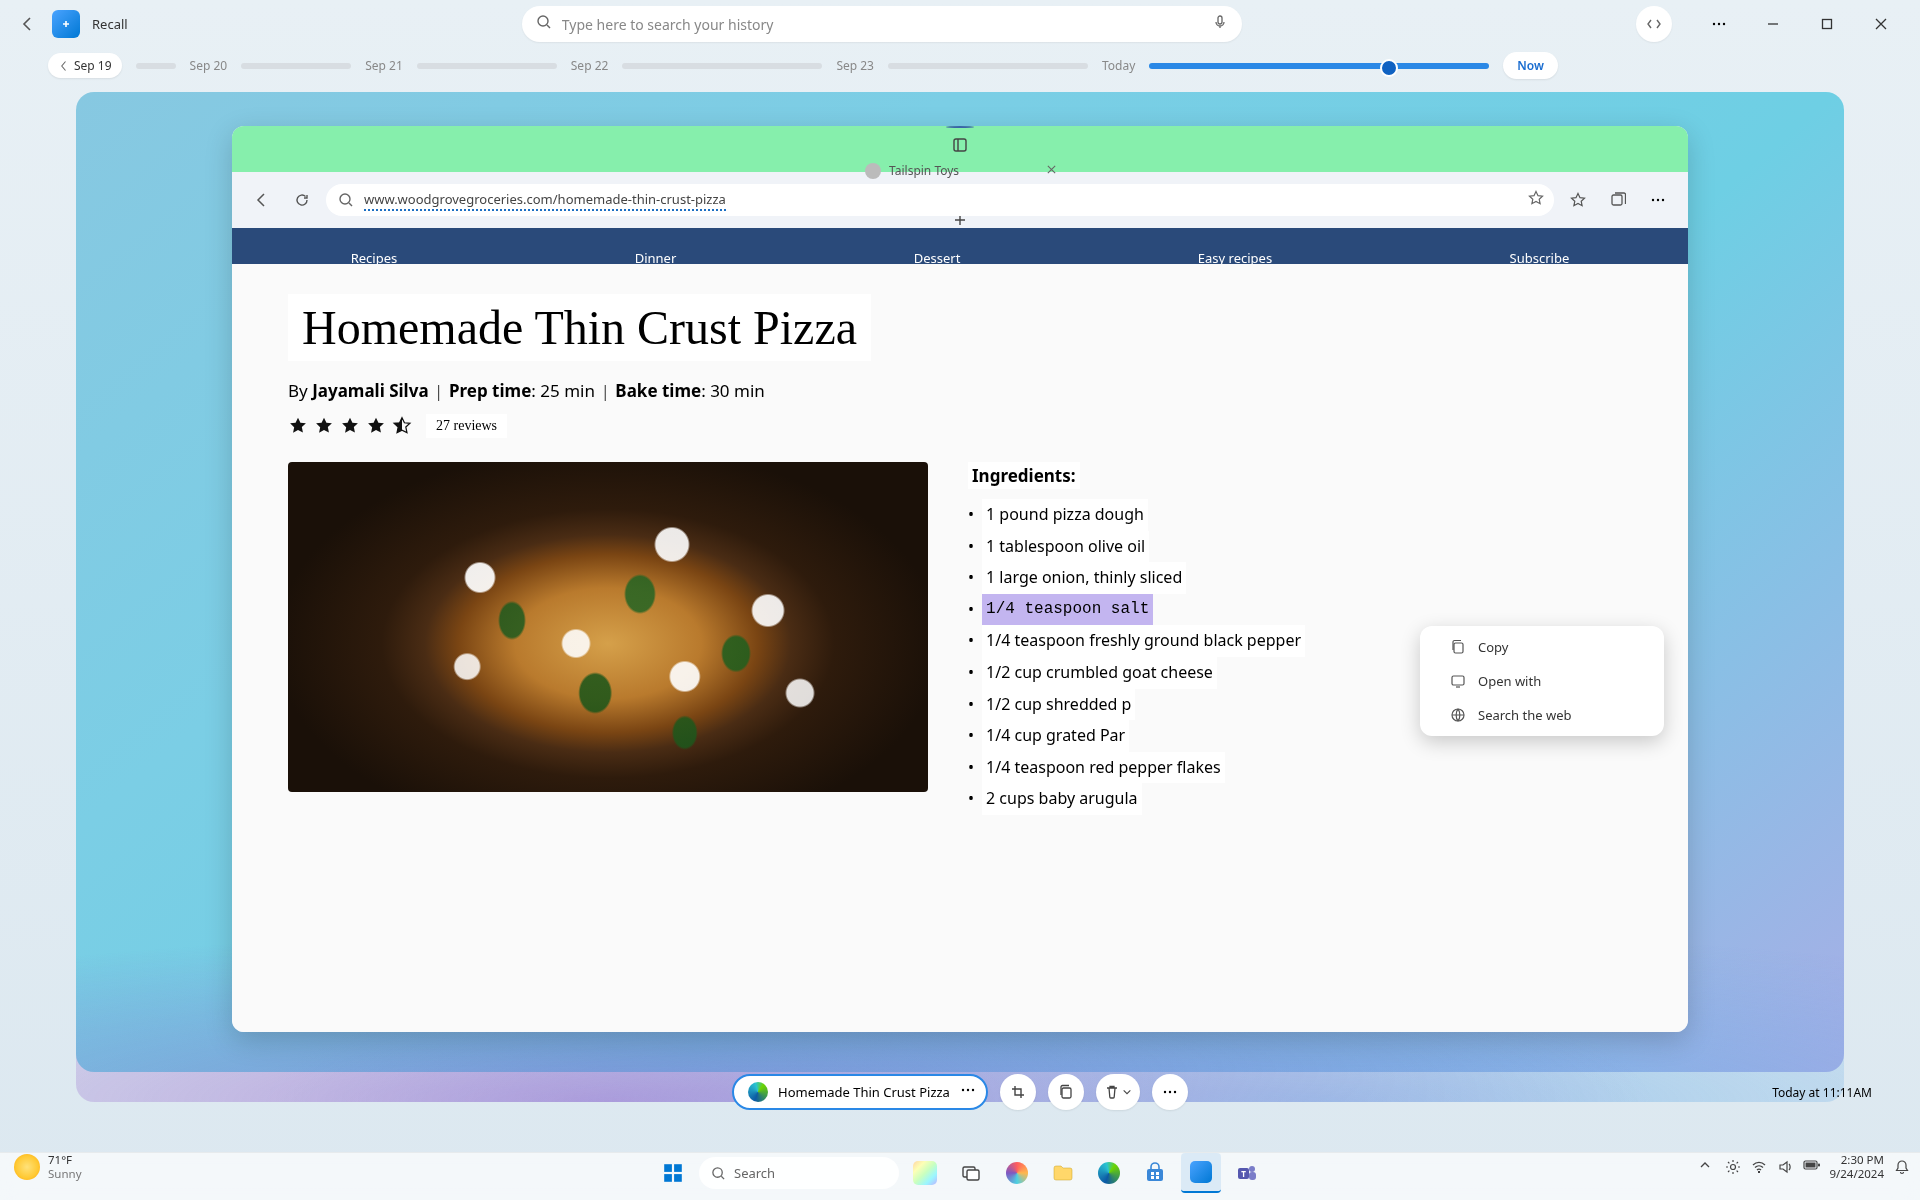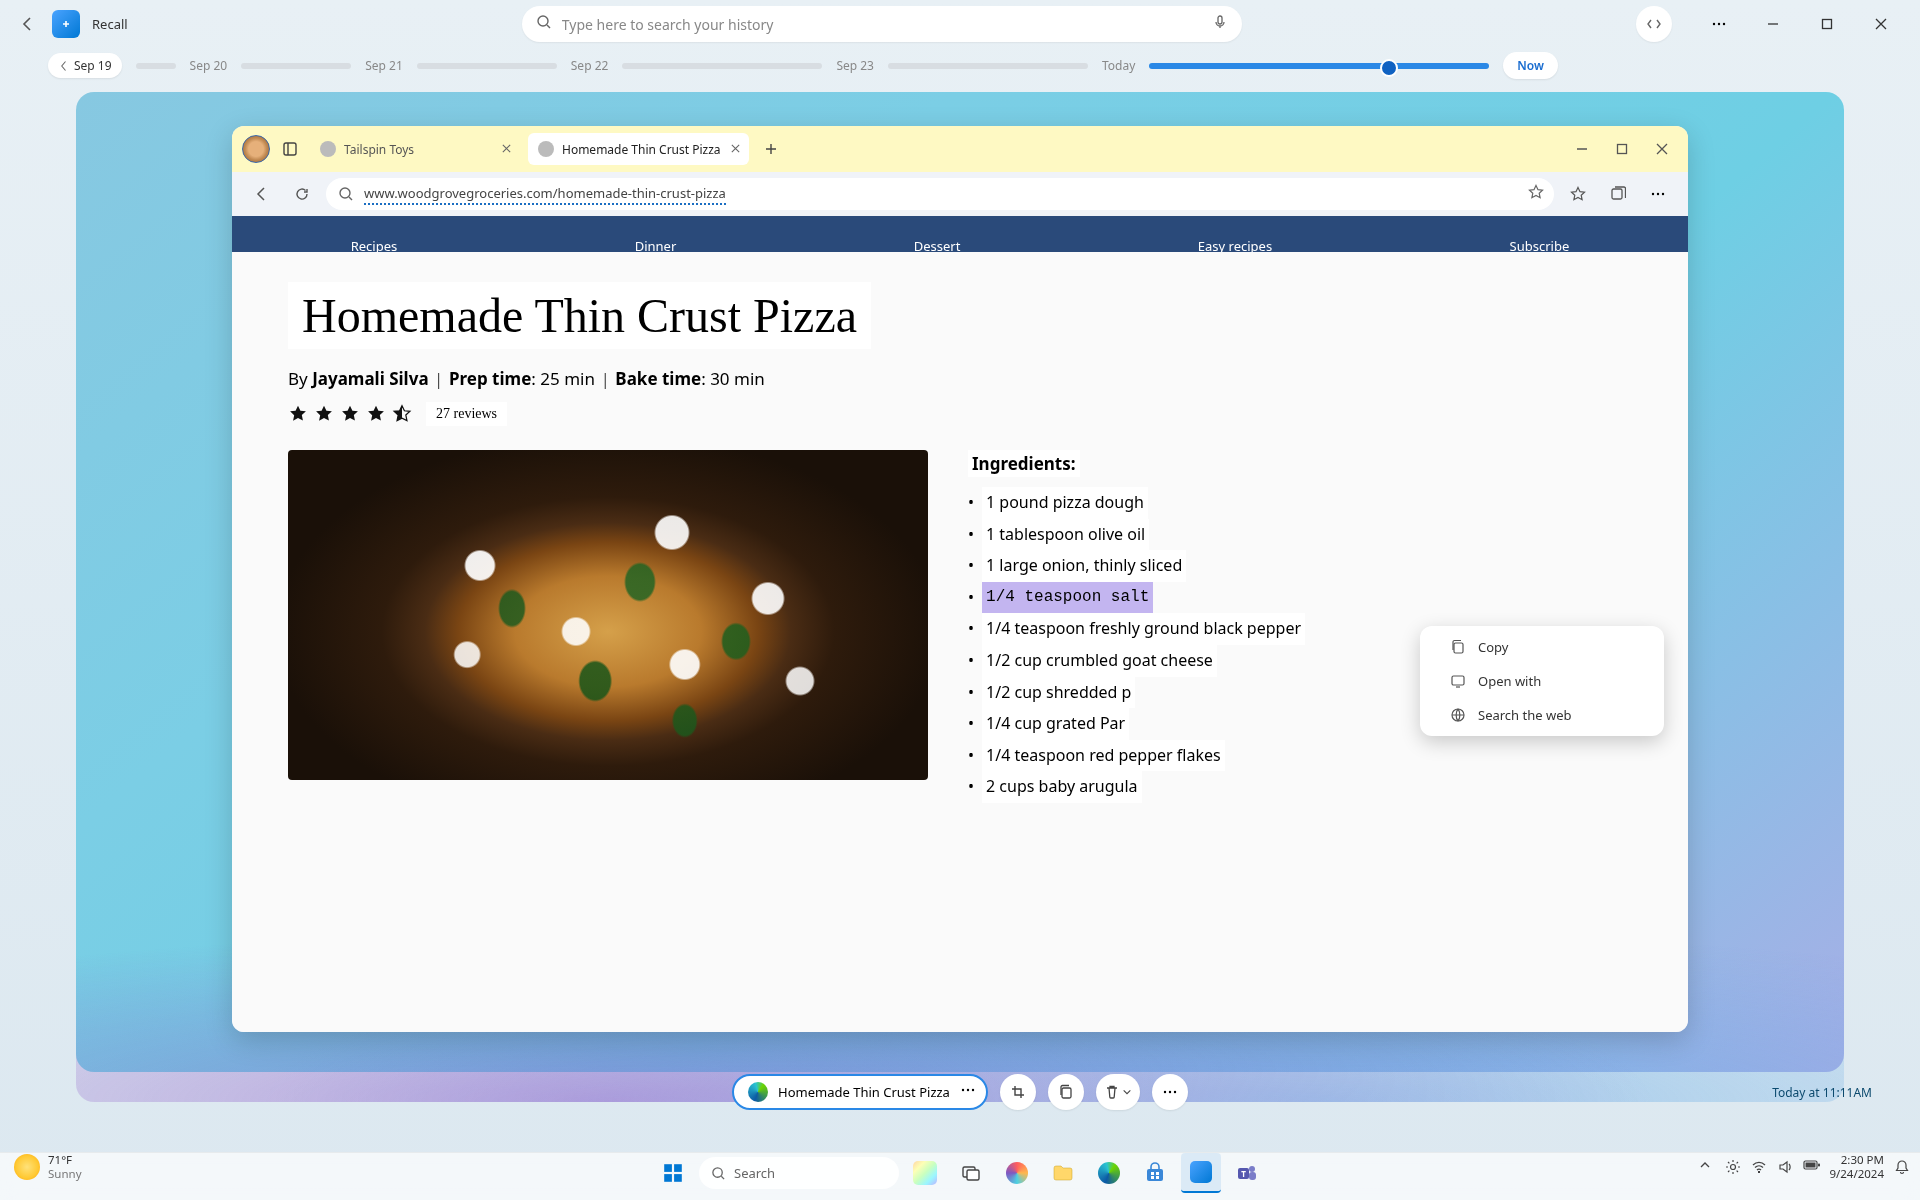--- a/index.html
+++ b/index.html
@@ -27,32 +27,32 @@
 .tl-gap { height: 6px; background: #d8dde2; border-radius: 3px; }
 .tl-active { height: 6px; background: #2a88e6; border-radius: 3px; position: relative; flex: 0 0 340px; }
 .tl-active::after { content: ""; position: absolute; top: -4px; left: 68%; width: 14px; height: 14px; background: #1062c2; border: 2px solid #fff; border-radius: 50%; }
 
 
 .snapshot-outer { position: absolute; top: 92px; left: 76px; right: 76px; bottom: 128px; }
 .snapshot-shadow { position: absolute; inset: 0; border-radius: 18px; background: linear-gradient(140deg, #87c8e1 0%, #7bcee5 30%, #6ecfe4 60%, #a7aee6 100%); padding: 34px 34px 60px 78px; }
 .snapshot-shadow::before { content: ""; position: absolute; left: 0; right: 0; bottom: -30px; height: 200px; background: radial-gradient(ellipse at 30% 100%, rgba(140,90,200,.5), transparent 60%), radial-gradient(ellipse at 70% 100%, rgba(100,170,230,.5), transparent 60%); border-radius: 0 0 18px 18px; pointer-events: none; }
 .browser-window { position: absolute; top: 34px; left: 156px; right: 156px; bottom: 40px; background: #f0f3f8; border-radius: 12px; box-shadow: 0 8px 28px rgba(0,0,0,.18); overflow: hidden; display: flex; flex-direction: column; }
 
-.browser-top { height: 46px; background: #fef9c3; display: flex; align-items: center; padding: 0 10px; gap: 8px; }
+.browser-top { height: 46px; background: #86efac; display: flex; align-items: center; padding: 0 10px; gap: 8px; flex-direction: column; }
 .profile-avatar { width: 28px; height: 28px; border-radius: 50%; background: radial-gradient(circle, #e6b07a 40%, #c08850 60%, #8b5a2b 100%); border: 1.5px solid #3a66a8; }
 .tabswitch-icon { width: 24px; height: 24px; display: flex; align-items: center; justify-content: center; color: #444; }
 .tab { height: 32px; border-radius: 6px; display: flex; align-items: center; padding: 0 28px 0 10px; gap: 8px; font-size: 12px; position: relative; min-width: 210px; }
 .tab.inactive { background: transparent; color: #555; }
 .tab.active { background: #fff; color: #222; }
 .tab-favicon { width: 16px; height: 16px; border-radius: 50%; background: #bbb; flex-shrink: 0; }
 .tab-close { position: absolute; right: 8px; color: #666; cursor: pointer; }
 .newtab-btn { width: 28px; height: 28px; display: flex; align-items: center; justify-content: center; color: #444; }
 .tab-spacer { flex: 1; }
 
-.browser-toolbar { height: 44px; display: flex; align-items: center; padding: 0 14px; gap: 8px; }
+.browser-toolbar { height: 56px; display: flex; align-items: center; padding: 0 14px; gap: 8px; }
 .tb-btn { width: 32px; height: 32px; display: flex; align-items: center; justify-content: center; color: #555; border-radius: 4px; }
 .url-bar { flex: 1; height: 32px; background: #fff; border-radius: 16px; display: flex; align-items: center; padding: 0 12px; gap: 10px; position: relative; }
 .url-text { font-size: 13px; color: #444; border-bottom: 2px dotted #1b6ec2; padding-bottom: 1px; }
 .url-star { position: absolute; right: 10px; color: #666; }
 
 
 .page-nav { background: #2a4a7a; height: 36px; display: flex; justify-content: space-around; align-items: center; }
 .page-nav a { color: #fff; font-size: 13px; text-decoration: none; margin-top: 24px; }
 .page-body { background: #fafafa; flex: 1; padding: 30px 56px; display: flex; flex-direction: column; overflow: hidden; }
 .recipe-title { font-family: Georgia, "Times New Roman", serif; font-size: 48px; font-weight: 400; background: #fff; display: inline-block; padding: 6px 14px; width: fit-content; max-width: 780px; }
@@ -91,21 +91,21 @@
 .ctx-item { display: flex; align-items: center; gap: 12px; padding: 8px 14px; font-size: 13px; color: #333; cursor: pointer; }
 .ctx-icon { width: 16px; height: 16px; color: #555; }
 
 
 .action-row { position: absolute; left: 0; right: 0; bottom: 90px; display: flex; align-items: center; justify-content: center; gap: 12px; padding: 0 48px; }
 .action-source-pill { display: flex; align-items: center; gap: 10px; background: #fff; border: 2px solid #2a88e6; border-radius: 20px; padding: 6px 10px 6px 14px; font-size: 13px; }
 .edge-icon { width: 20px; height: 20px; border-radius: 50%; background: conic-gradient(from 200deg, #0c59a4, #2bc3d2 40%, #6dd400 55%, #0c59a4); }
 .action-more { color: #555; }
 .circ-btn { width: 36px; height: 36px; border-radius: 18px; background: #fff; display: flex; align-items: center; justify-content: center; color: #444; box-shadow: 0 1px 2px rgba(0,0,0,.08); }
 .circ-btn.pair { width: auto; padding: 0 8px; gap: 2px; }
-.timestamp-right { position: absolute; right: 48px; font-size: 12px; color: #0c4a6e; }
+.timestamp-right { position: absolute; right: 48px; font-size: 12px; color: #000000; }
 
 
 .taskbar { position: absolute; bottom: 0; left: 0; right: 0; height: 48px; background: rgba(245, 248, 251, .92); backdrop-filter: blur(12px); border-top: 1px solid rgba(0,0,0,.05); display: flex; align-items: flex-start; }
 .weather-widget { position: absolute; left: 14px; display: flex; align-items: center; gap: 8px; }
 .weather-icon { width: 26px; height: 26px; border-radius: 50%; background: radial-gradient(circle, #ffe27a 0%, #ffc933 60%, #ff9e00 100%); }
 .weather-text { font-size: 11.5px; line-height: 1.2; color: #333; }
 .task-center { display: flex; align-items: center; gap: 6px; margin: 0 auto; }
 .task-icon { width: 40px; height: 40px; border-radius: 4px; display: flex; align-items: center; justify-content: center; }
 .tb-search { width: 200px; height: 32px; background: rgba(255,255,255,.9); border-radius: 16px; display: flex; align-items: center; padding: 0 12px; gap: 8px; font-size: 13px; color: #666; }
 .systray { position: absolute; right: 10px; display: flex; align-items: center; gap: 10px; font-size: 11.5px; color: #333; }

